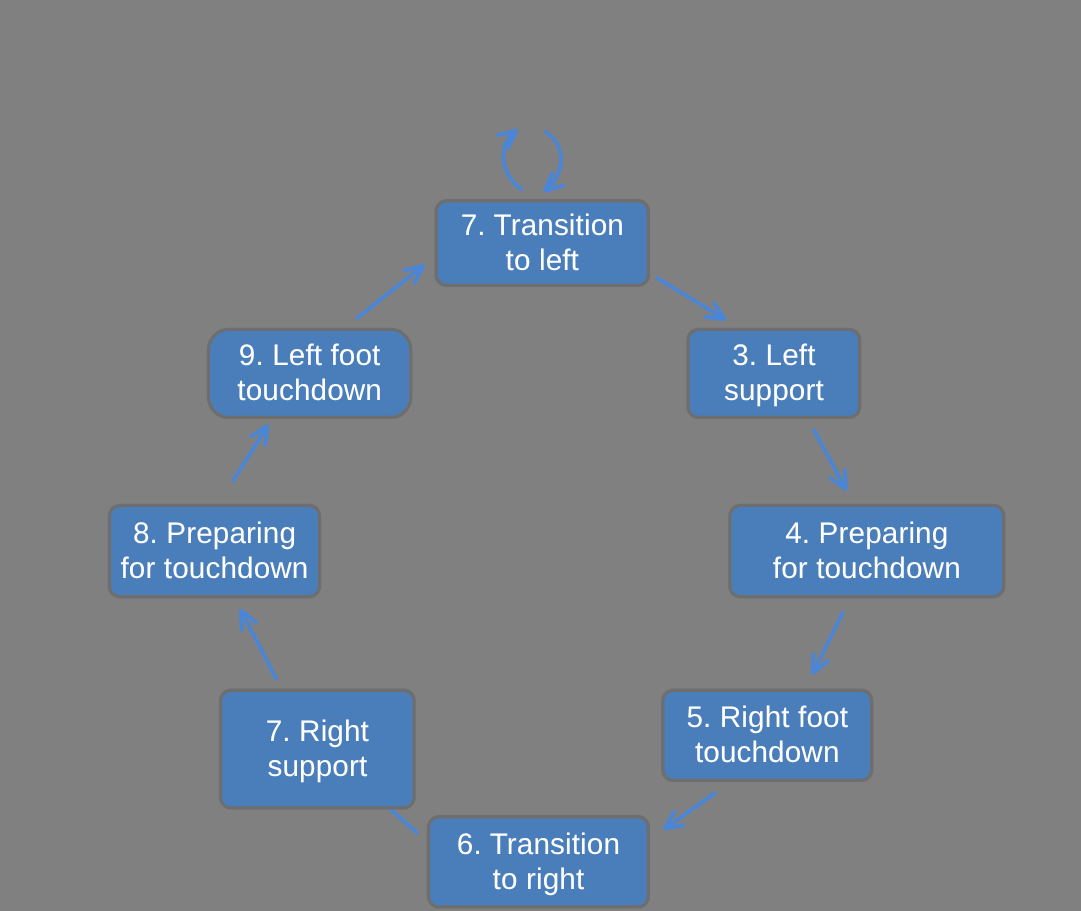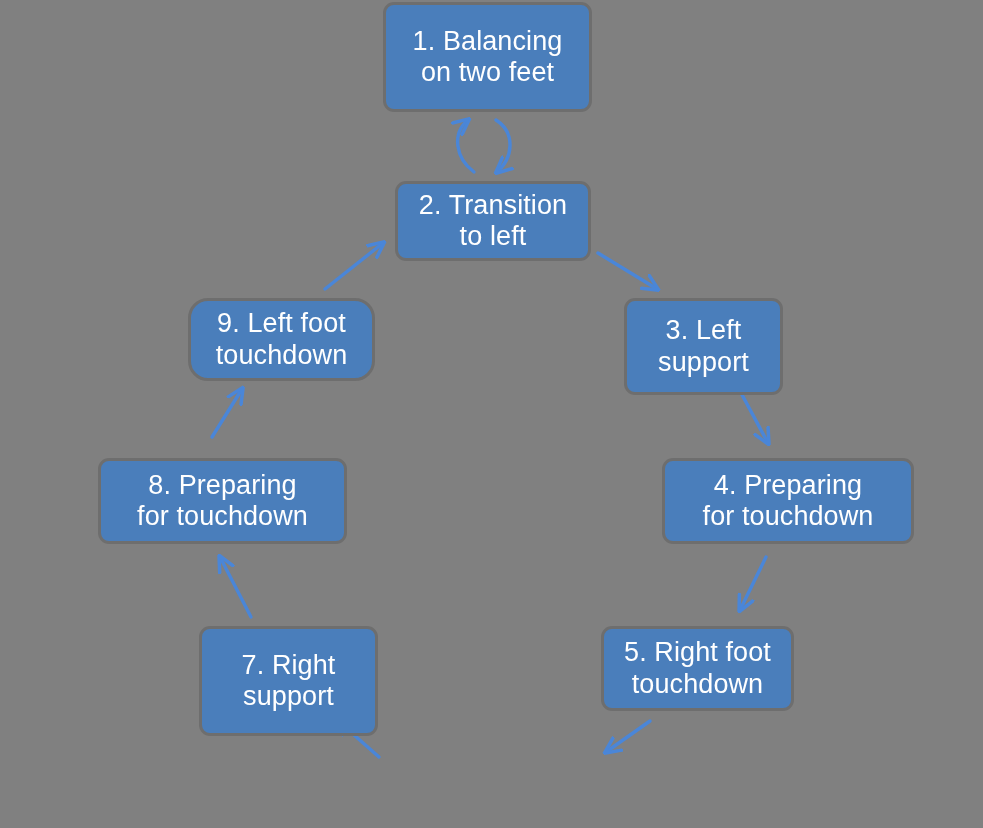--- a/index.html
+++ b/index.html
@@ -95,52 +95,52 @@
 
     <g>
       <path d="M 212 437 L 242 389" fill="none" stroke="#4A86D8" stroke-width="3.4" stroke-linecap="round" marker-end="url(#ah)"></path>
     </g>
 
     <g>
       <path d="M 325 289 L 383 243" fill="none" stroke="#4A86D8" stroke-width="3.4" stroke-linecap="round" marker-end="url(#ah)"></path>
     </g>
   </svg>
 
-  <div class="node" style="left:383px; top:2px; width:209px; height:110px;">
-    <span class="node-label">1. Balancing
-on two feet</span>
-  </div>
 
   <div class="node" style="left:395px; top:181px; width:196px; height:80px;">
-    <span class="node-label">2. Transition
+    <span class="node-label">7. Transition
 to left</span>
   </div>
 
-  <div class="node" style="left:624px; top:298px; width:159px; height:97px;">
+  <div class="node" style="left:624px; top:298px; width:159px; height:83px;">
     <span class="node-label">3. Left
 support</span>
   </div>
 
   <div class="node" style="left:662px; top:458px; width:252px; height:86px;">
     <span class="node-label">4. Preparing
 for touchdown</span>
   </div>
 
   <div class="node" style="left:601px; top:626px; width:193px; height:85px;">
     <span class="node-label">5. Right foot
 touchdown</span>
   </div>
 
+  <div class="node" style="left:388px; top:741px; width:203px; height:85px;">
+    <span class="node-label">6. Transition
+to right</span>
+  </div>
 
   <div class="node" style="left:199px; top:626px; width:179px; height:110px;">
     <span class="node-label">7. Right
 support</span>
   </div>
 
-  <div class="node" style="left:98px; top:458px; width:249px; height:86px;">
+  <div class="node" style="left:98px; top:458px; width:194px; height:86px;">
     <span class="node-label">8. Preparing
 for touchdown</span>
   </div>
 
   <div class="node" style="left:188px; top:298px; width:187px; height:83px;border-radius:20px;">
     <span class="node-label">9. Left foot
 touchdown</span>
   </div>
 
 </div>

